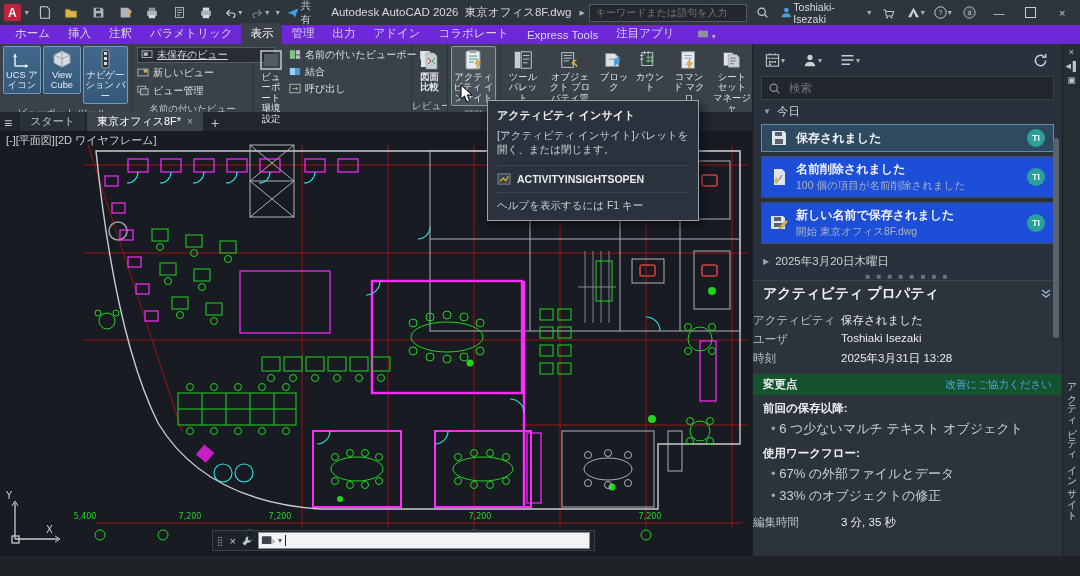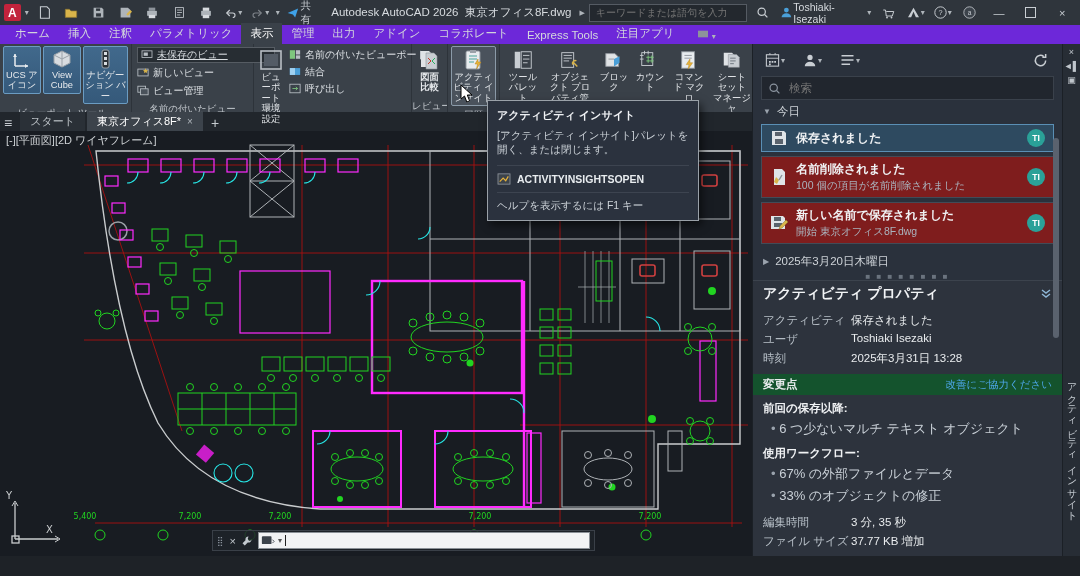--- a/index.html
+++ b/index.html
@@ -50,29 +50,29 @@
   .cmd-caret{width:1px;height:11px;background:#222;}
   .dots{color:#8a929c;font-size:9px;letter-spacing:1px;}
   
   #palette{left:752px;top:44px;width:310px;height:512px;background:#2a313c;box-sizing:border-box;border-left:1px solid #1b2026;display:flex;flex-direction:column;}
   .phead{height:32px;display:flex;align-items:center;gap:14px;padding:0 10px;}
   .phead .ic{color:#c9ced3;}
   .spacer{flex:1;}
   #pal-search{margin:0 8px;height:22px;background:#21262e;border:1px solid #3a414b;display:flex;align-items:center;gap:6px;padding:0 6px;color:#8a939e;}
   #pal-search input{background:transparent;border:0;outline:0;color:#aab2ba;width:100%;font-size:11.5px;font-family:inherit;}
   .group{height:22px;display:flex;align-items:center;gap:6px;padding:0 10px;font-size:11.5px;color:#ced3d8;}
-  .aitem{margin:2px 8px;background:#7f1d1d;border:1px solid #434b57;display:flex;align-items:center;gap:8px;padding:4px 8px;}
+  .aitem{margin:2px 8px;background:#1d4ed8;border:1px solid #434b57;display:flex;align-items:center;gap:8px;padding:4px 8px;}
   .aitem.selected{background:#2e4a60;border:1px solid #5a8fb5;}
   .aitem .atitle{font-size:12px;color:#f0f2f4;font-weight:bold;}
   .aitem .asub{font-size:10.5px;color:#aab3bd;margin-top:1px;}
   .avatar{width:18px;height:18px;border-radius:50%;background:#2aa198;color:#fff;font-size:8.5px;font-weight:bold;display:flex;align-items:center;justify-content:center;margin-left:auto;flex:none;}
   .dotbar{height:8px;display:flex;align-items:center;justify-content:center;color:#6a737e;font-size:8px;letter-spacing:2px;}
   #props{background:#2d333d;border-top:1px solid #3c434d;flex:1;display:flex;flex-direction:column;}
   #props-head{height:26px;display:flex;align-items:center;padding:0 10px;font-size:14px;font-weight:bold;color:#f2f4f6;}
-  .prow{display:flex;padding:2px 10px;font-size:11.5px;}
+  .prow{display:flex;padding:2px 0;font-size:11.5px;}
   .prow .pl{width:88px;color:#b8c0c8;flex:none;}
   .prow .pv{color:#e9ecee;}
   #changes{height:21px;margin-top:6px;background:#14532d;display:flex;align-items:center;padding:0 10px;font-size:11.5px;justify-content:flex-end;}
   #changes .cl{font-weight:bold;color:#e9ecee;}
   #changes .fb{margin-left:auto;color:#4da6e8;font-size:10.5px;}
   .bold-label{padding:6px 10px 2px;font-size:11.5px;font-weight:bold;color:#f0f2f4;}
   .bullet{padding:2px 10px 2px 18px;font-size:13px;color:#c9d0d7;}
   .bullet::before{content:"• ";color:#9aa3ad;}
   #pal-scroll{position:absolute;right:3px;top:94px;width:6px;height:200px;background:#5a626e;border-radius:3px;}
   
@@ -870,24 +870,20 @@
       </div>
       <div class="bold-label">前回の保存以降:</div>
       <div class="bullet">6 つ少ないマルチ テキスト オブジェクト</div>
       <div class="bold-label">使用ワークフロー:</div>
       <div class="bullet">67% の外部ファイルとデータ</div>
       <div class="bullet">33% のオブジェクトの修正</div>
       <div class="prow" style="margin-top:6px;">
           <span class="pl">編集時間</span>
           <span class="pv">3 分, 35 秒</span>
         </div>
-      <div class="prow">
-          <span class="pl">ファイル サイズ</span>
-          <span class="pv">37.77 KB 増加</span>
-        </div>
     </div>
     <div id="pal-scroll"></div>
   </div>
 
   <div id="strip" class="abs">
     <span class="strip-ic">×</span>
     <span class="strip-ic">◄▌</span>
     <span class="strip-ic">▣</span>
     <span class="vtext">アクティビティ インサイト</span>
   </div>

